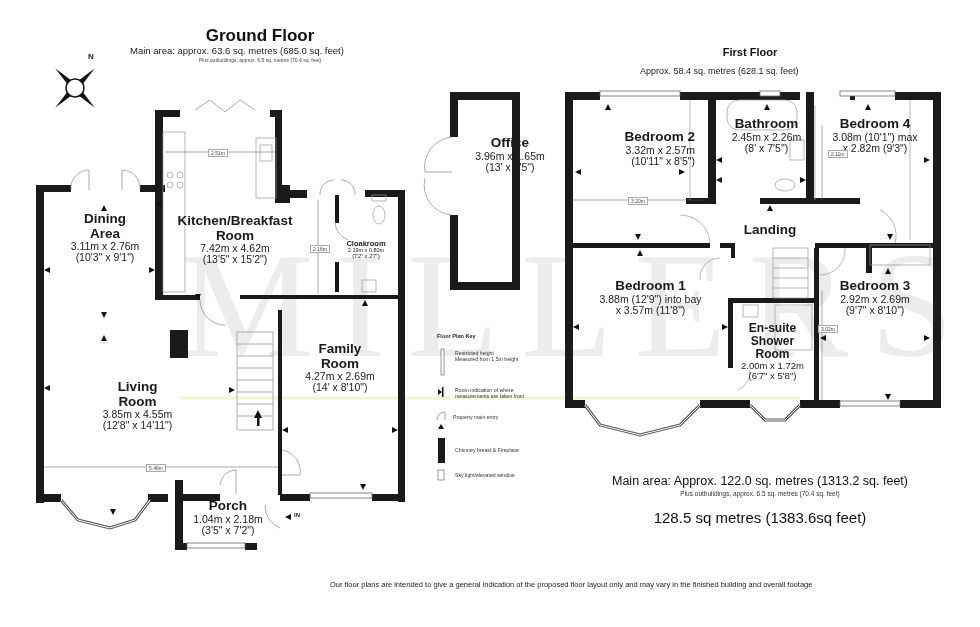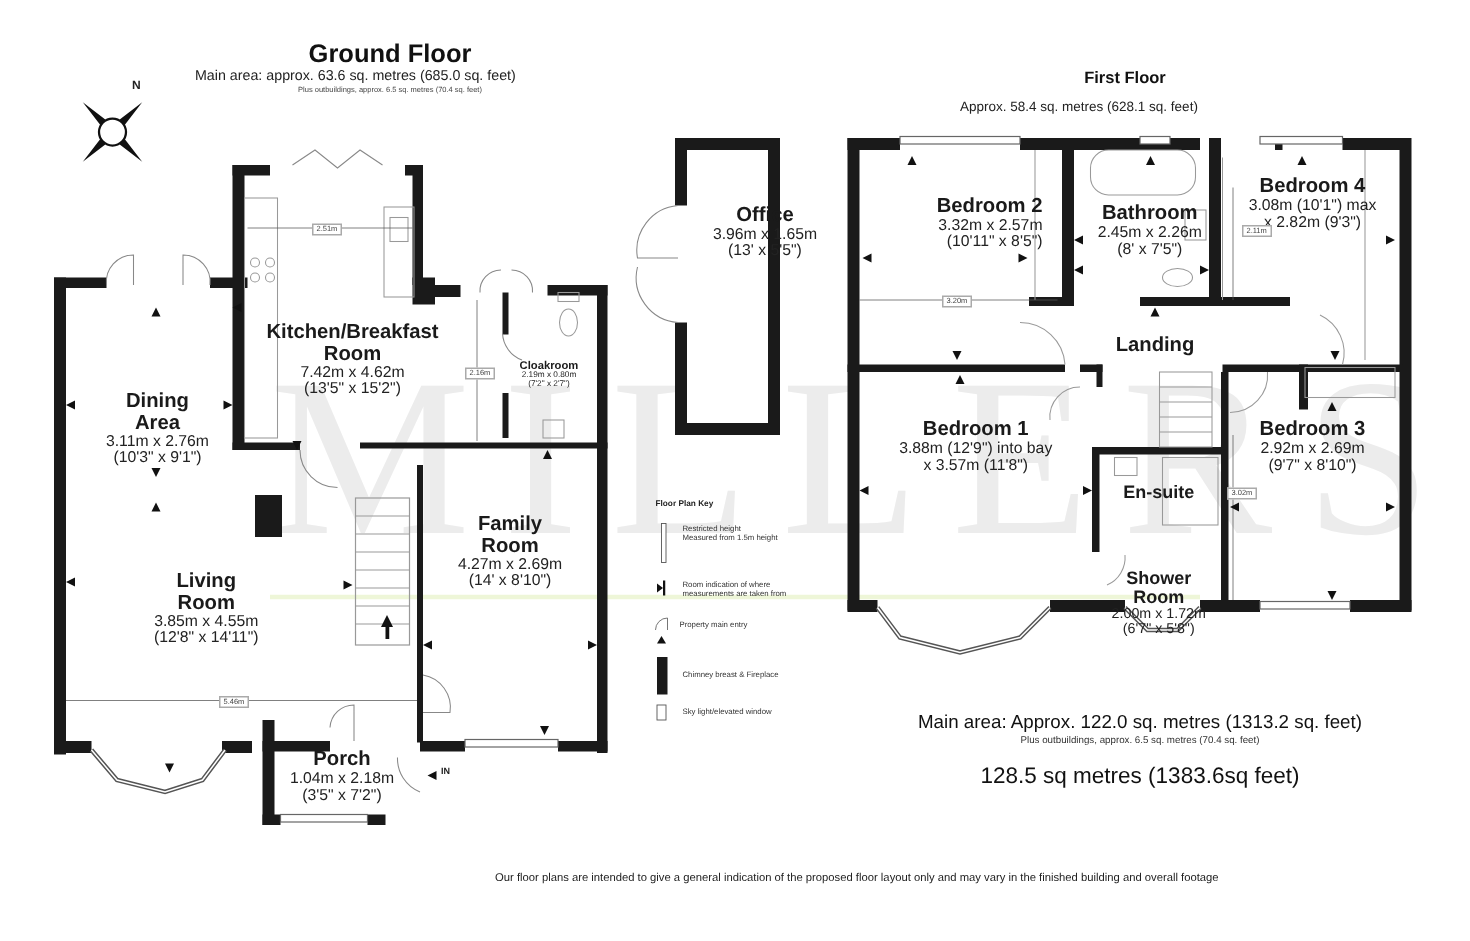--- a/index.html
+++ b/index.html
@@ -238,21 +238,21 @@
 
 <div class="abs title" style="left:160px;top:26px;width:200px;">Ground Floor</div>
 <div class="abs sub" style="left:130px;top:45px;width:260px;">Main area: approx. 63.6 sq. metres (685.0 sq. feet)</div>
 <div class="abs tiny" style="left:130px;top:57px;width:260px;">Plus outbuildings, approx. 6.5 sq. metres (70.4 sq. feet)</div>
 
 <div class="abs title" style="left:650px;top:46px;width:200px;font-size:11px;">First Floor</div>
 <div class="abs sub" style="left:640px;top:66px;width:220px;font-size:9px;">Approx. 58.4 sq. metres (628.1 sq. feet)</div>
 
 <div class="abs" style="left:88px;top:52px;font-size:8px;font-weight:bold;">N</div>
 
-<div class="abs room" style="left:55px;top:212px;width:100px;margin-top:48px;">
+<div class="abs room" style="left:55px;top:212px;width:100px;">
   <div class="nm">Dining</div>
   <div class="nm">Area</div>
   <div class="d1">3.11m x 2.76m</div>
   <div class="d2">(10'3" x 9'1")</div>
 </div>
 <div class="abs room" style="left:165px;top:214px;width:140px;">
   <div class="nm">Kitchen/Breakfast</div>
   <div class="nm">Room</div>
   <div class="d1">7.42m x 4.62m</div>
   <div class="d2">(13'5" x 15'2")</div>
@@ -289,21 +289,21 @@
   <div class="nm">Office</div>
   <div class="d1">3.96m x 1.65m</div>
   <div class="d2">(13' x 5'5")</div>
 </div>
 
 <div class="abs room" style="left:585px;top:130px;width:110px;text-align:right;">
   <div class="nm">Bedroom 2</div>
   <div class="d1">3.32m x 2.57m</div>
   <div class="d2">(10'11" x 8'5")</div>
 </div>
-<div class="abs room" style="left:716px;top:135px;width:101px;">
+<div class="abs room" style="left:716px;top:117px;width:101px;">
   <div class="nm">Bathroom</div>
   <div class="d1">2.45m x 2.26m</div>
   <div class="d2">(8' x 7'5")</div>
 </div>
 <div class="abs room" style="left:820px;top:117px;width:110px;">
   <div class="nm">Bedroom 4</div>
   <div class="d1">3.08m (10'1") max</div>
   <div class="d2">x 2.82m (9'3")</div>
 </div>
 <div class="abs room" style="left:735px;top:223px;width:70px;">
@@ -314,21 +314,21 @@
   <div class="d1">3.88m (12'9") into bay</div>
   <div class="d2">x 3.57m (11'8")</div>
 </div>
 <div class="abs room" style="left:820px;top:279px;width:110px;">
   <div class="nm">Bedroom 3</div>
   <div class="d1">2.92m x 2.69m</div>
   <div class="d2">(9'7" x 8'10")</div>
 </div>
 <div class="abs room" style="left:730px;top:322px;width:85px;">
   <div class="nm" style="font-size:12px;">En-suite</div>
-  <div class="nm" style="font-size:12px;margin-top:44px;">Shower</div>
+  <div class="nm" style="font-size:12px;">Shower</div>
   <div class="nm" style="font-size:12px;">Room</div>
   <div class="d1" style="font-size:9.5px;">2.00m x 1.72m</div>
   <div class="d2" style="font-size:9.5px;">(6'7" x 5'8")</div>
 </div>
 
 <div class="abs tiny" style="left:628px;top:197px;border:0.5px solid #aaa;background:#fff;padding:0 2px;">3.20m</div>
 <div class="abs tiny" style="left:828px;top:150px;border:0.5px solid #aaa;background:#fff;padding:0 2px;">2.11m</div>
 <div class="abs tiny" style="left:818px;top:325px;border:0.5px solid #aaa;background:#fff;padding:0 2px;">3.02m</div>
 
 <div class="abs" style="left:437px;top:333px;width:110px;">

